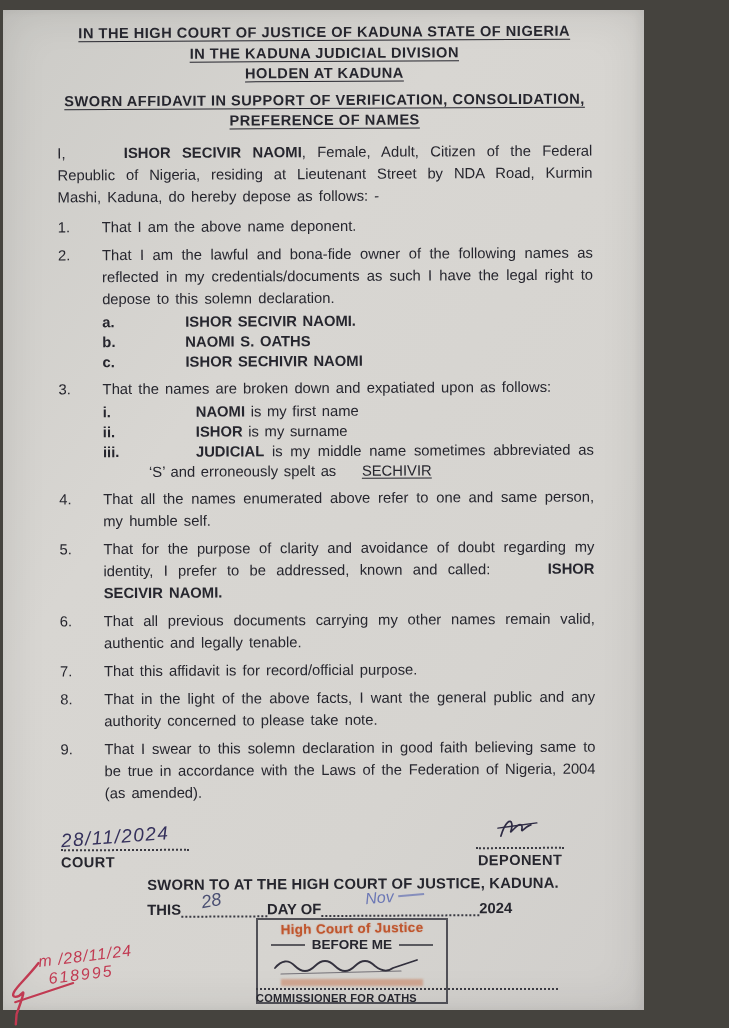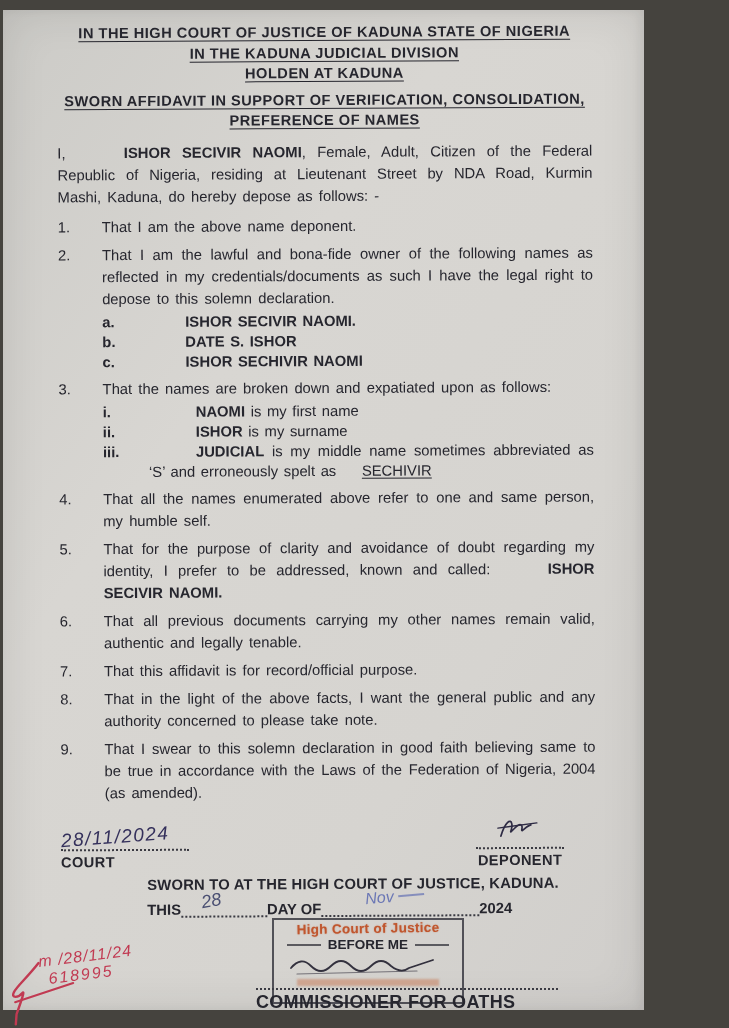--- a/index.html
+++ b/index.html
@@ -48,34 +48,34 @@
   .dots1 { width:86px; }
   .dots2 { width:158px; }
   .hw28 { position:absolute; left:20px; top:-12px; font-weight:normal; font-style:italic;
     font-size:18px; color:#4a4f72; transform:rotate(-10deg); }
   .hwnov { position:absolute; left:44px; top:-14px; font-weight:normal; font-style:italic;
     font-size:16px; color:#6b77b5; transform:rotate(-5deg); }
   .hwnov::after { content:""; display:inline-block; width:26px; height:2px;
     background:#6b77b5; margin-left:5px; vertical-align:4px; opacity:.75; }
 
   .stampbox { position:absolute; left:253px; top:908px; width:192px; height:86px;
-    border:2px solid rgba(58,58,66,.85);margin-left:16px; }
+    border:2px solid rgba(58,58,66,.85); }
   .stamp1 { color:#bf5026; font-weight:bold; font-size:13.5px; text-align:center;
     margin-top:1px; letter-spacing:.3px; transform:rotate(-1deg);
     text-shadow:0 0 1.5px rgba(191,80,38,.55); opacity:.95; }
   .beforeme { display:flex; align-items:center; justify-content:center; gap:7px;
     font-weight:bold; font-size:13.5px; margin-top:1px; color:#26262e; }
   .bseg { height:2px; background:rgba(50,50,58,.75); width:34px; }
   .smear { height:7px; background:rgba(198,92,44,.38); filter:blur(1.2px);
     width:142px; margin:1px auto 0; }
   .stampsig { display:block; margin:0 auto; }
 
   .commissioner { position:absolute; left:253px; top:978px; width:330px; }
   .comdots { border-bottom:2.2px dotted #3a3a42; width:302px; }
-  .comlabel { font-weight:bold; font-size:18px; letter-spacing:.3px; margin-top:2px; }
+  .comlabel { font-weight:bold; font-size:11px; letter-spacing:.3px; margin-top:2px; }
 
   .rednote { position:absolute; left:2px; top:935px; width:200px; color:#c13a52;
     transform:rotate(-7deg); }
   .redline1 { font-style:italic; font-size:16px; letter-spacing:1px; margin-left:34px; }
   .redline2 { font-style:italic; font-size:16px; letter-spacing:2px; margin-left:42px; }
   .redswirl { position:absolute; left:0; top:6px; }
 </style>
 </head>
 <body>
 
@@ -105,21 +105,21 @@
         <span class="num">2.</span>
         <div class="itext">
           <div>That I am the lawful and bona-fide owner of the following names as reflected in my credentials/documents as such I have the legal right to depose to this solemn declaration.</div>
           <div class="sublist">
             <div class="subrow">
               <span class="smark">a.</span>
               <span class="stext"><b>ISHOR SECIVIR NAOMI.</b></span>
             </div>
             <div class="subrow">
               <span class="smark">b.</span>
-              <span class="stext"><b>DATE S. ISHOR</b></span>
+              <span class="stext"><b>NAOMI S. OATHS</b></span>
             </div>
             <div class="subrow">
               <span class="smark">c.</span>
               <span class="stext"><b>ISHOR SECHIVIR NAOMI</b></span>
             </div>
           </div>
         </div>
       </li>
 
       <li class="item">

